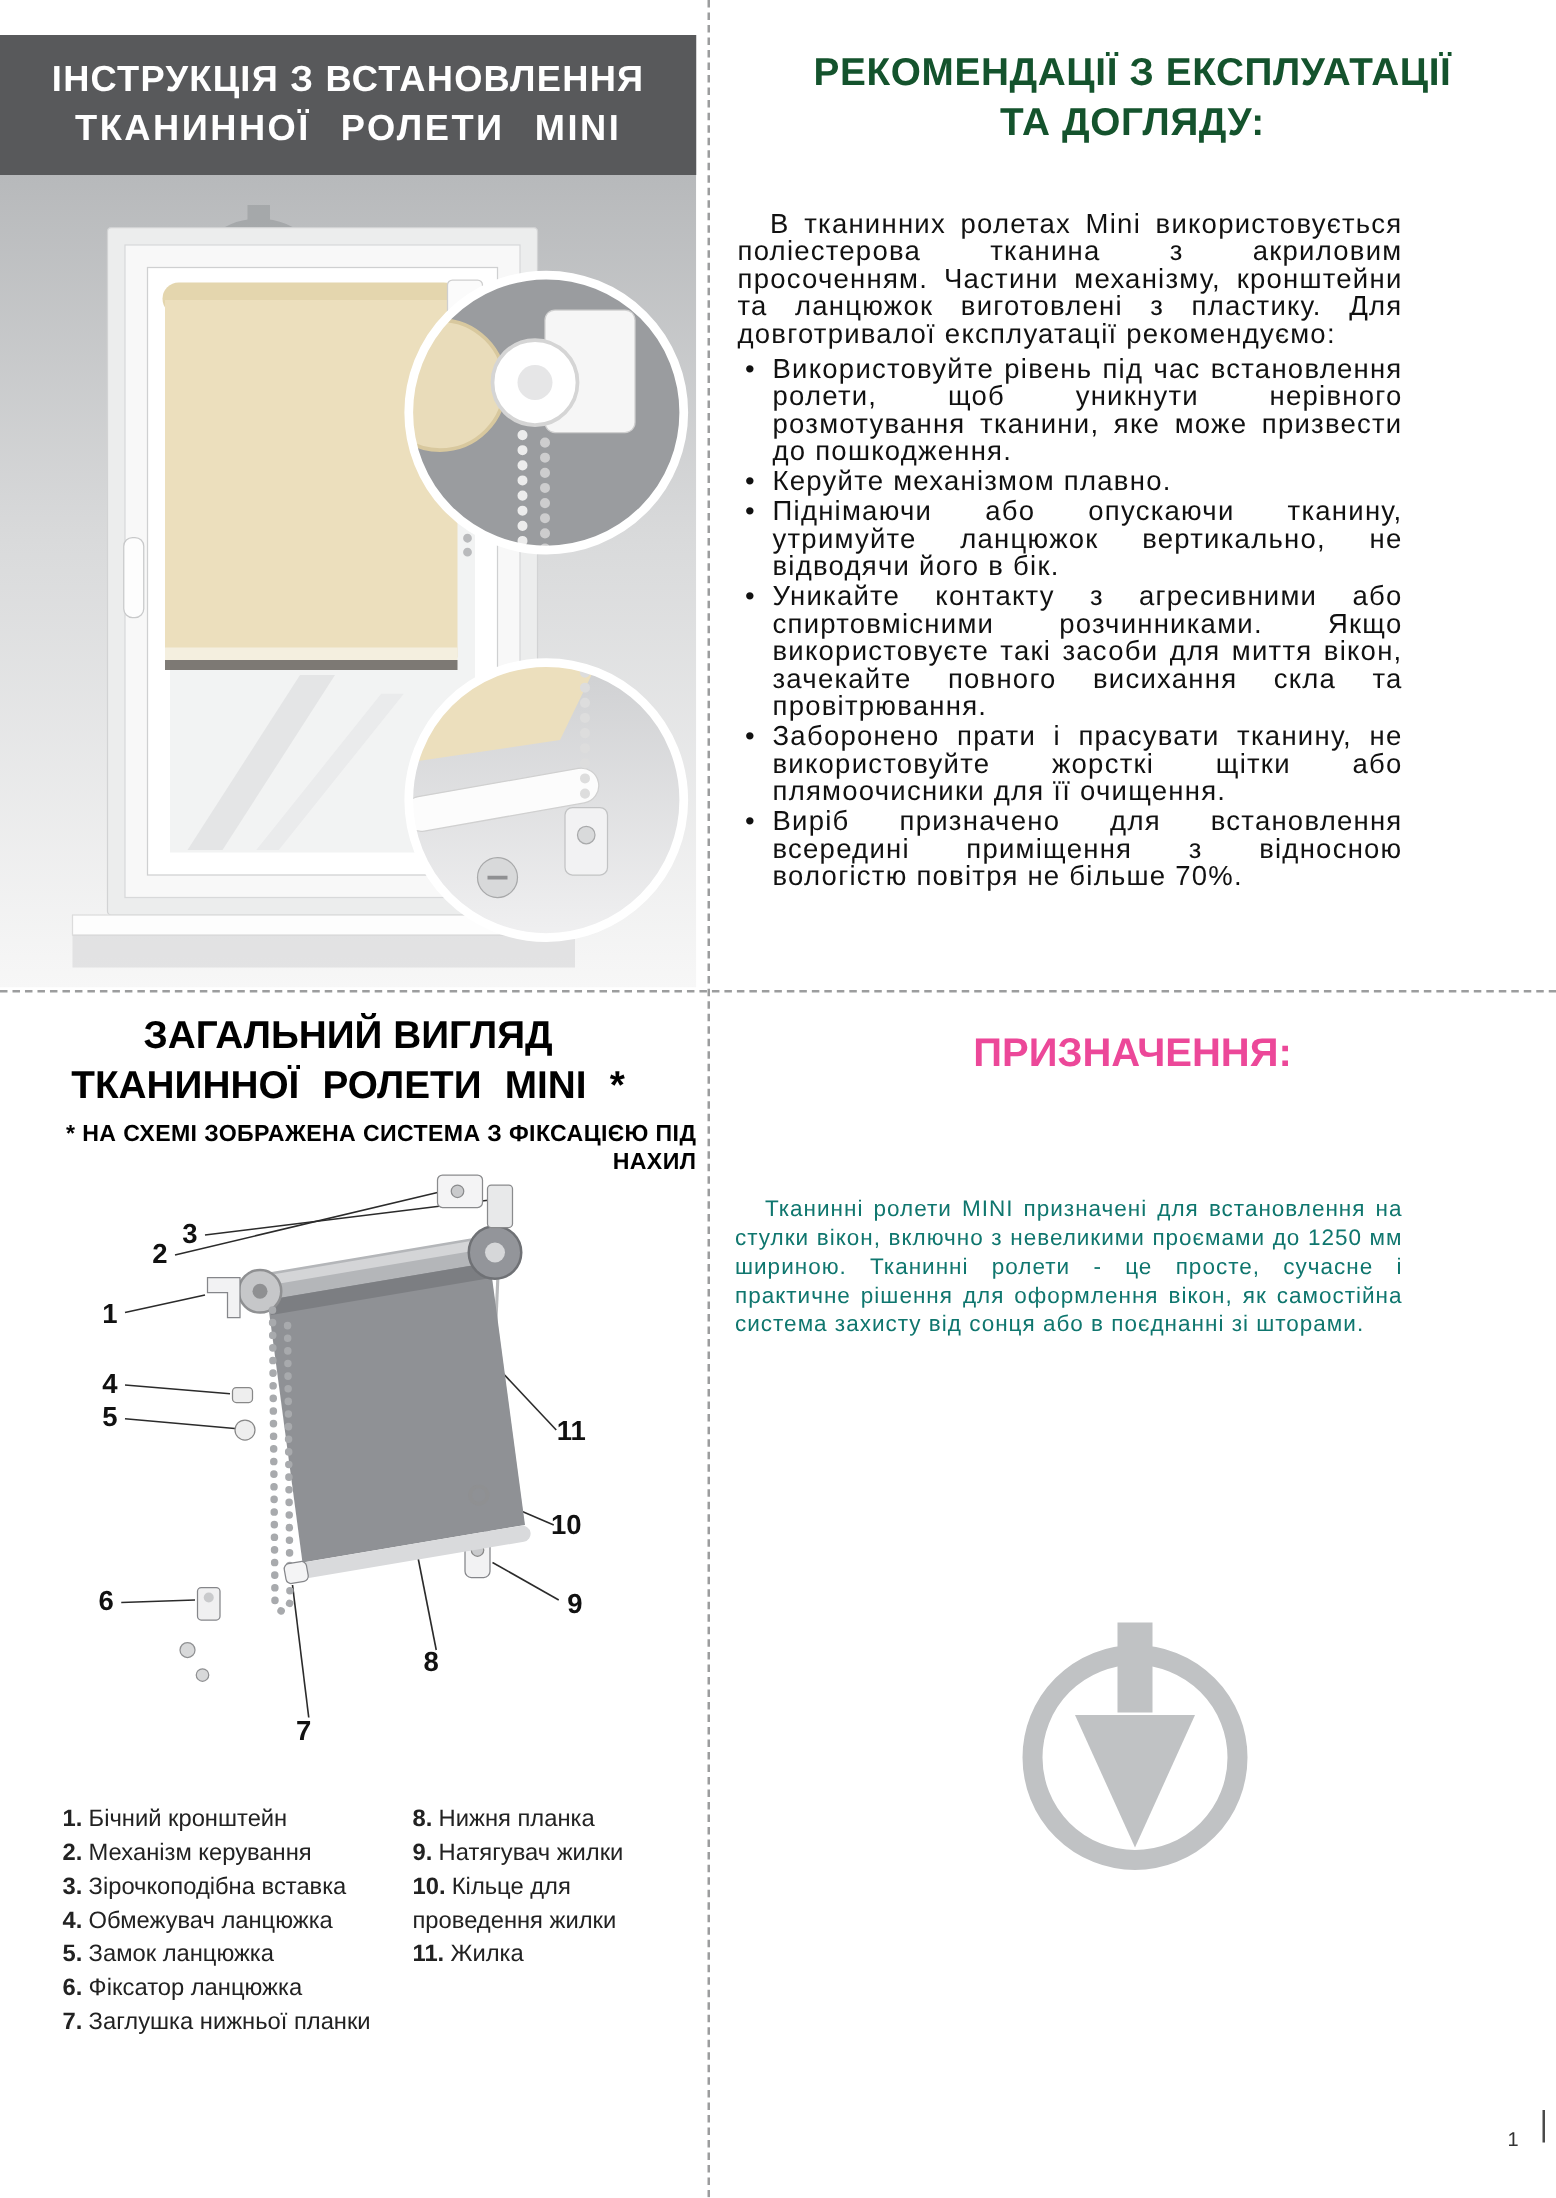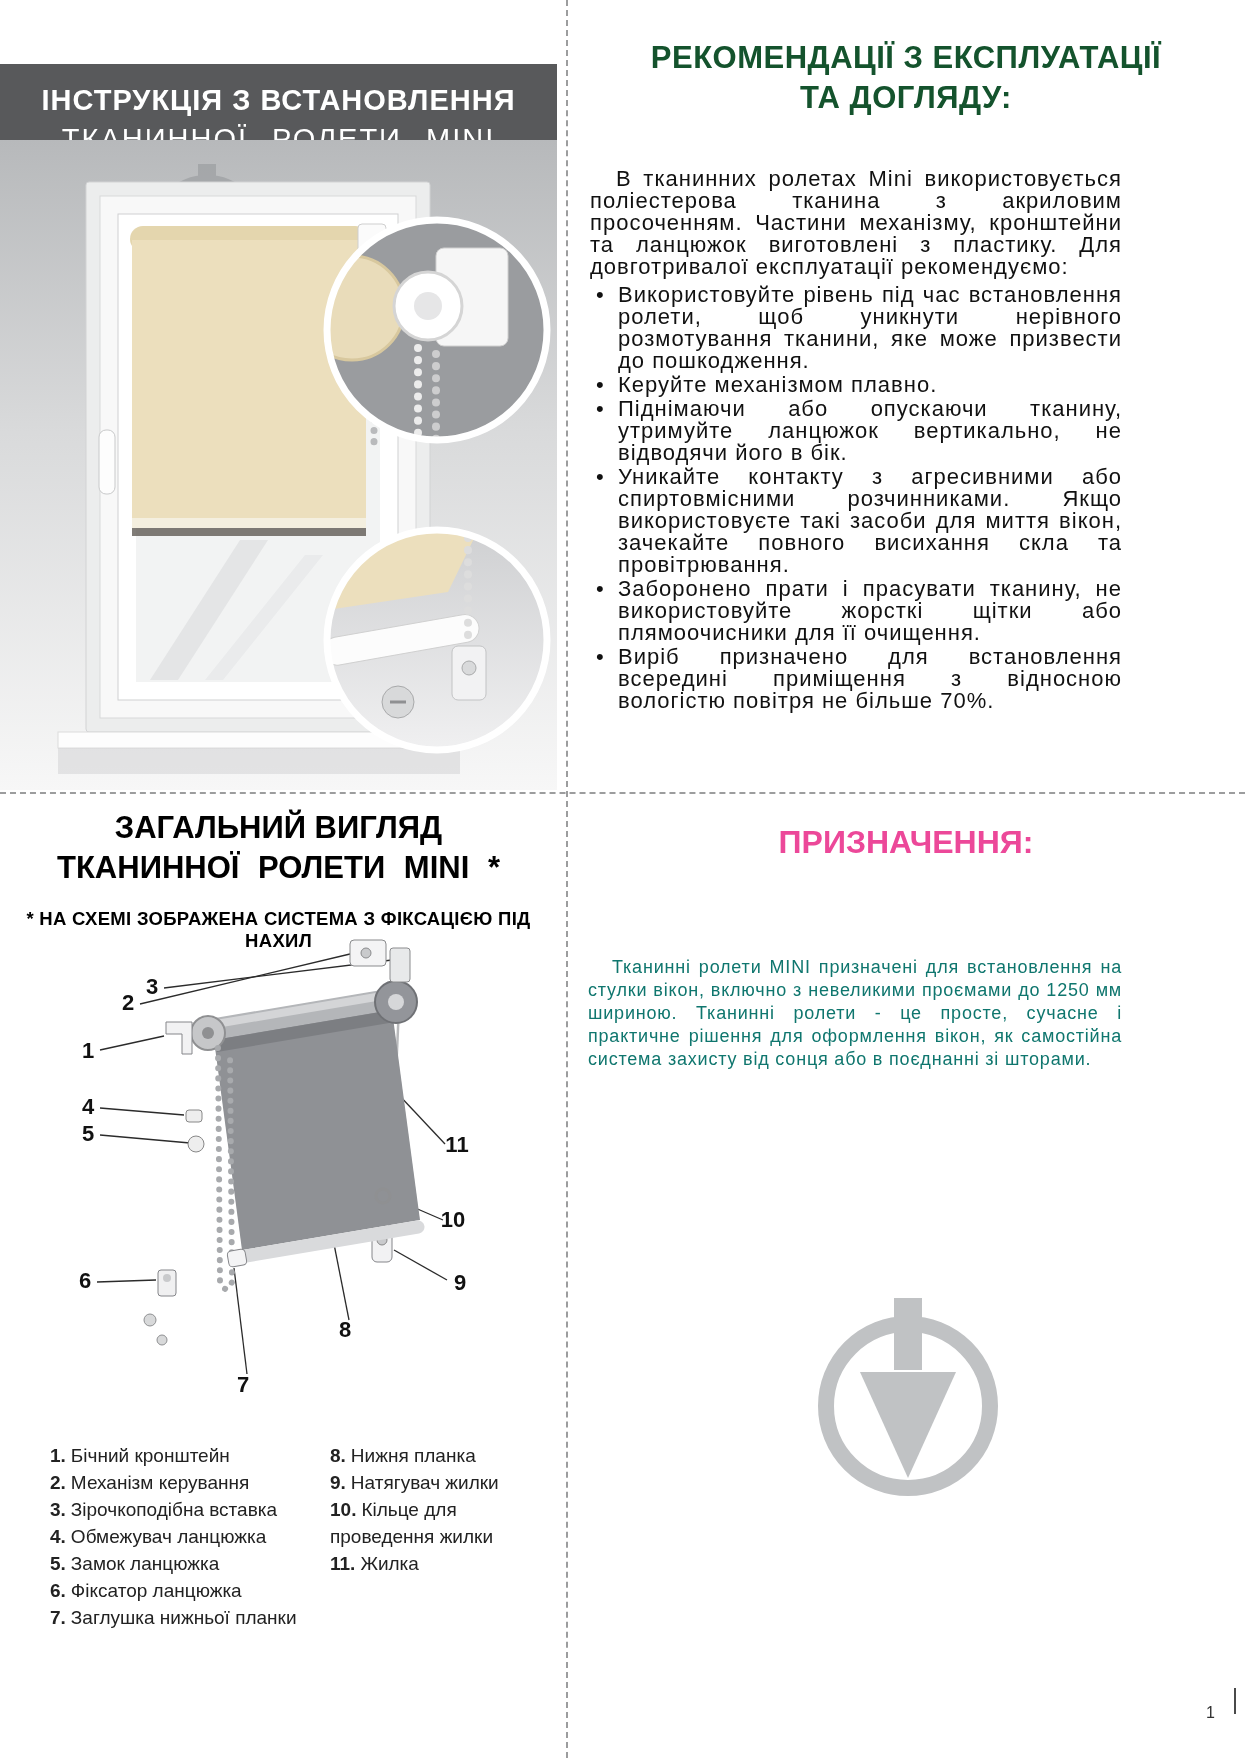--- a/index.html
+++ b/index.html
@@ -7,44 +7,44 @@
     position:relative;width:1245px;height:1758px;background:#ffffff;overflow:hidden;
     font-family:"Liberation Sans", sans-serif;color:#1a1a1a;
   }
   
   .v-cut{position:absolute;left:566px;top:0;height:1758px;width:0;border-left:2px dashed #9c9d9e;}
   .h-cut{position:absolute;left:0;top:792px;width:1245px;height:0;border-top:2px dashed #9c9d9e;}
 
   
   .header-band{
     position:absolute;left:0;top:28px;width:557px;height:112px;background:#58595b;color:#ffffff;
-    display:flex;flex-direction:column;justify-content:center;text-align:center;gap:6px;margin-top:36px;
+    display:flex;flex-direction:column;justify-content:center;text-align:center;gap:6px;
   }
   .header-band .l1{font-size:29px;font-weight:bold;letter-spacing:1px;}
-  .header-band .l2{font-size:29px;font-weight:normal;letter-spacing:2px;word-spacing:14px;}
+  .header-band .l2{font-size:29px;font-weight:bold;letter-spacing:2px;word-spacing:14px;}
   .photo{position:absolute;left:0;top:140px;width:557px;height:650px;}
 
   
   .tr-title{
     position:absolute;left:567px;top:38px;width:678px;text-align:center;
     font-size:31px;font-weight:bold;line-height:40px;letter-spacing:.5px;color:#14532d;
   }
   .tr-body{
     position:absolute;left:590px;top:168px;width:532px;
     font-size:22px;line-height:22px;letter-spacing:1px;text-align:justify;color:#111;
   }
   .tr-body .intro{margin:0 0 6px 0;text-indent:26px;}
   ul.recs{margin:4px 0 0 0;padding:0;list-style:none;}
   ul.recs li{position:relative;padding-left:28px;margin:0 0 2px 0;}
   ul.recs li::before{content:"•";position:absolute;left:6px;top:0;}
 
   
   .bl-t1{position:absolute;left:0;top:810px;width:557px;text-align:center;font-size:31px;font-weight:bold;color:#000;}
   .bl-t2{position:absolute;left:0;top:850px;width:557px;text-align:center;font-size:31px;font-weight:bold;word-spacing:10px;color:#000;}
-  .bl-sub{position:absolute;left:0;top:896px;width:557px;text-align:center;font-size:18.5px;font-weight:bold;letter-spacing:.3px;color:#000;margin-top:12px;}
+  .bl-sub{position:absolute;left:0;top:896px;width:557px;text-align:right;font-size:18.5px;font-weight:bold;letter-spacing:.3px;color:#000;}
   .diagram{position:absolute;left:0;top:922px;}
   .diagram text{font:bold 22px "Liberation Sans",sans-serif;fill:#111;text-anchor:middle;}
   .legend{position:absolute;top:1442px;margin:0;padding:0;list-style:none;font-size:19px;line-height:27px;color:#222;}
   .legend.left{left:50px;width:292px;}
   .legend.right{left:330px;width:200px;}
   .legend b{font-weight:bold;}
   .legend span{margin-left:5px;}
 
   
   .br-title{position:absolute;left:567px;top:824px;width:678px;text-align:center;font-size:32px;font-weight:bold;color:#ec4899;}

